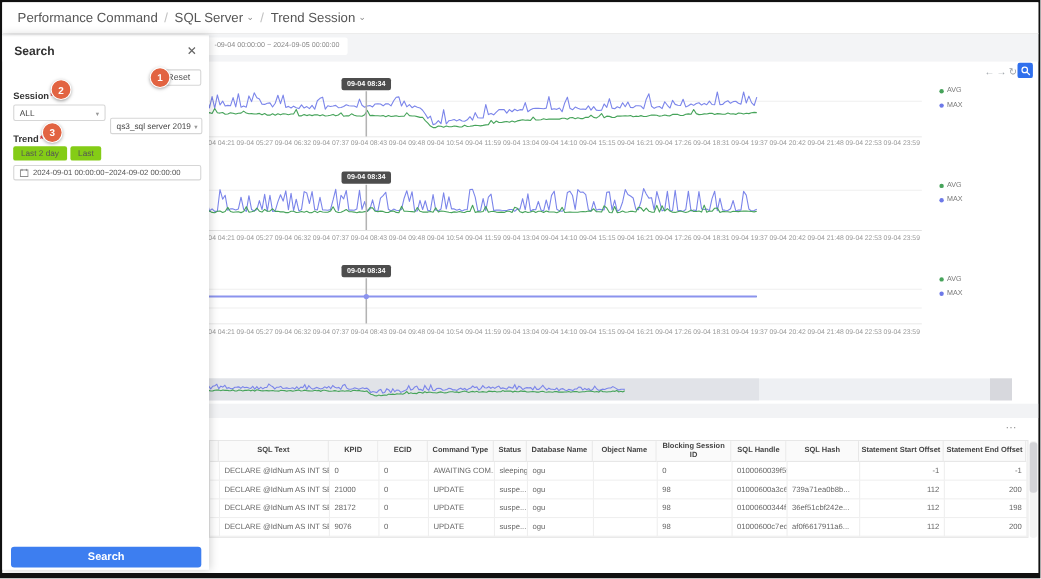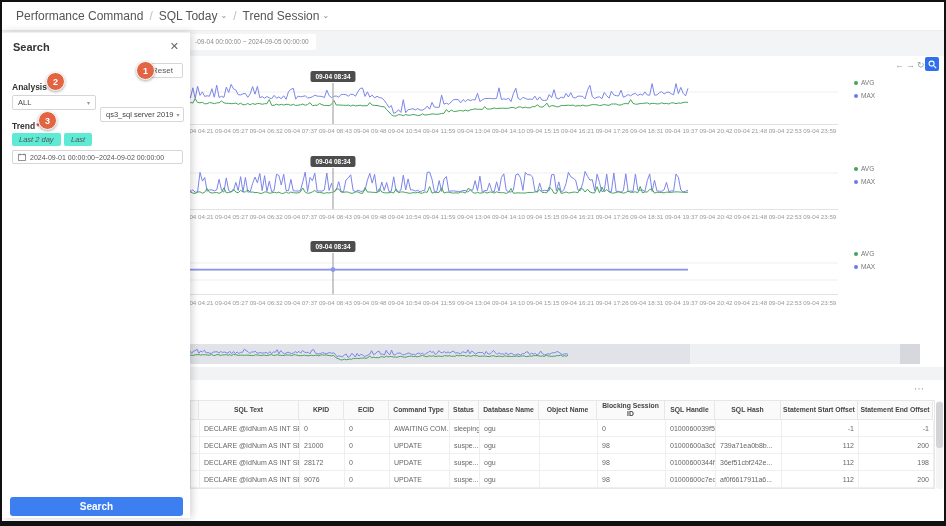--- a/index.html
+++ b/index.html
@@ -54,41 +54,41 @@
     font-size:8px;color:#555;padding:2px 9px;cursor:pointer;}
   .badge{position:absolute;width:17px;height:17px;border-radius:50%;background:#e26442;border:1.5px solid #fff;
     box-shadow:0 1px 3px rgba(0,0,0,.35);color:#fff;font-size:9px;font-weight:bold;display:flex;
     align-items:center;justify-content:center;box-sizing:content-box;z-index:5;}
   .fld-label{position:absolute;font-size:8.5px;font-weight:bold;color:#333;}
   .req{color:#e03b3b;margin-left:1px;}
   .select{position:absolute;height:15px;border:1px solid #d6d6d6;border-radius:2px;background:#fff;
     display:flex;align-items:center;justify-content:space-between;padding:0 5px;font-size:7.5px;color:#444;
     box-sizing:border-box;cursor:pointer;white-space:nowrap;overflow:hidden;}
   .select .sel-caret{font-size:6px;color:#999;margin-left:3px;}
-  .qbtn{position:absolute;background:#5eead4;border-radius:2px;font-size:7.5px;color:#555;
-    padding:2px 7px;cursor:pointer;white-space:nowrap;font-style:italic;}
+  .qbtn{position:absolute;background:#84cc16;border-radius:2px;font-size:7.5px;color:#555;
+    padding:2px 7px;cursor:pointer;white-space:nowrap;}
   .date-input{position:absolute;left:10px;right:7px;top:117px;height:14px;border:1px solid #d6d6d6;border-radius:2px;
     display:flex;align-items:center;gap:4px;padding:0 5px;font-size:7px;color:#555;box-sizing:border-box;
     white-space:nowrap;overflow:hidden;cursor:pointer;}
   .search-btn{position:absolute;left:8px;right:7px;top:464px;height:19px;background:#3d7ef0;border:none;
     border-radius:3px;color:#fff;font-size:10px;font-weight:bold;display:flex;align-items:center;
     justify-content:center;cursor:pointer;}
 </style>
 </head>
 <body>
 
 <div id="screen">
 
   <div class="breadcrumb">
     <span class="crumb">
       <span>Performance Command</span>
     </span>
     <span class="crumb-sep">/</span>
     <span class="crumb">
-      <span>SQL Today</span>
+      <span>SQL Server</span>
       <span class="caret">⌄</span>
     </span>
     <span class="crumb-sep">/</span>
     <span class="crumb">
       <span>Trend Session</span>
       <span class="caret">⌄</span>
     </span>
   </div>
 
   <div class="toolbar">
@@ -319,21 +319,21 @@
   </div>
 
   <div class="panel">
     <div class="panel-title">Search</div>
     <div class="panel-close">✕</div>
 
     <button class="reset-btn">Reset</button>
     <div class="badge" style="left:134px;top:28px;">1</div>
 
     <div class="fld-label" style="left:10px;top:49px;">
-      <span>Analysis</span><span class="req">*</span>
+      <span>Session</span><span class="req">*</span>
     </div>
     <div class="badge" style="left:44px;top:39px;">2</div>
 
     <div class="select" style="left:10px;top:62px;width:84px;">
       <span>ALL</span>
       <span class="sel-caret">▾</span>
     </div>
     <div class="select" style="left:98px;top:74px;width:84px;">
       <span>qs3_sql server 2019</span>
       <span class="sel-caret">▾</span>

